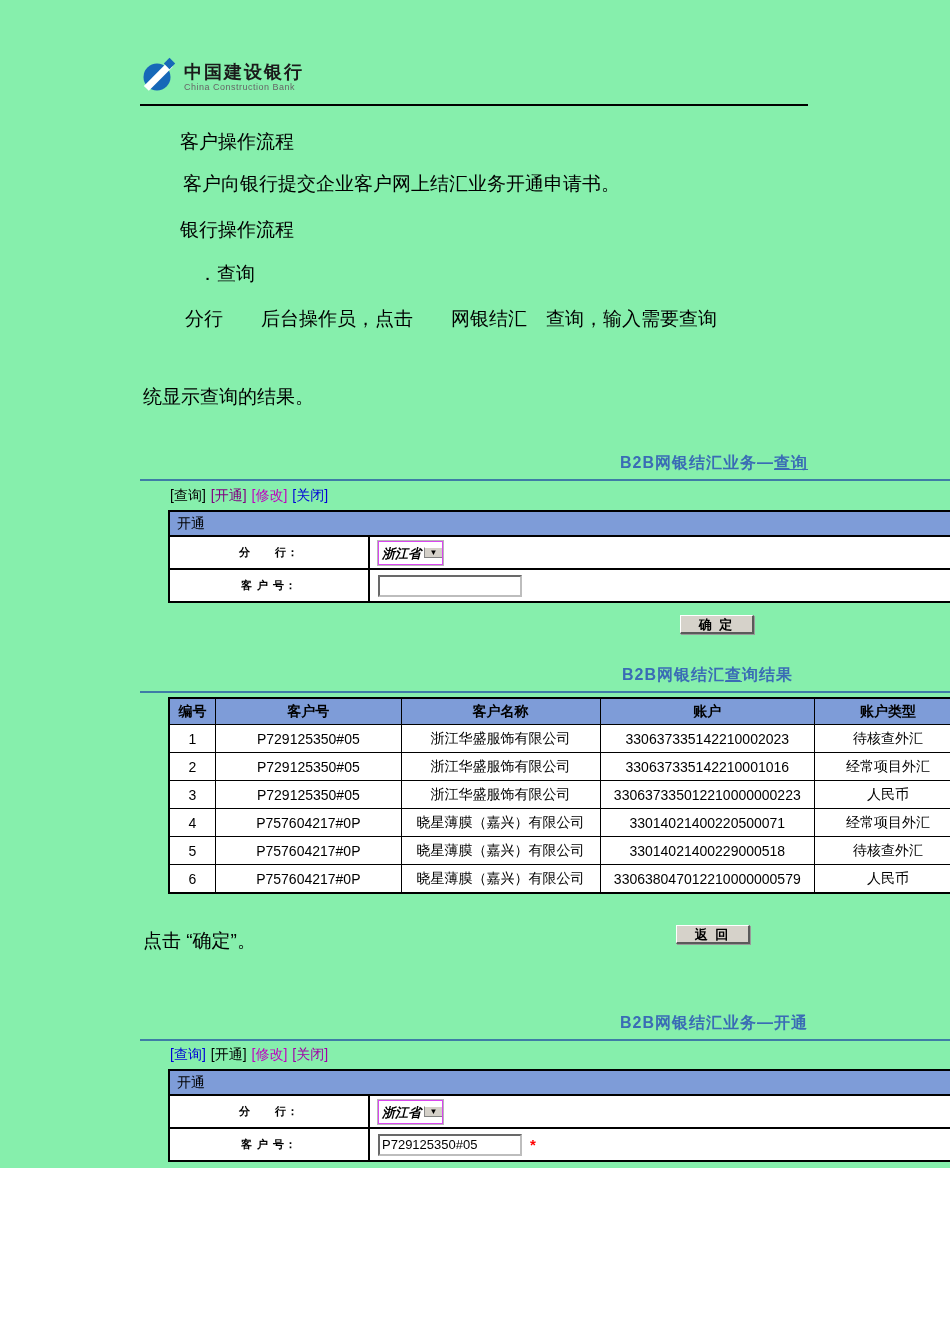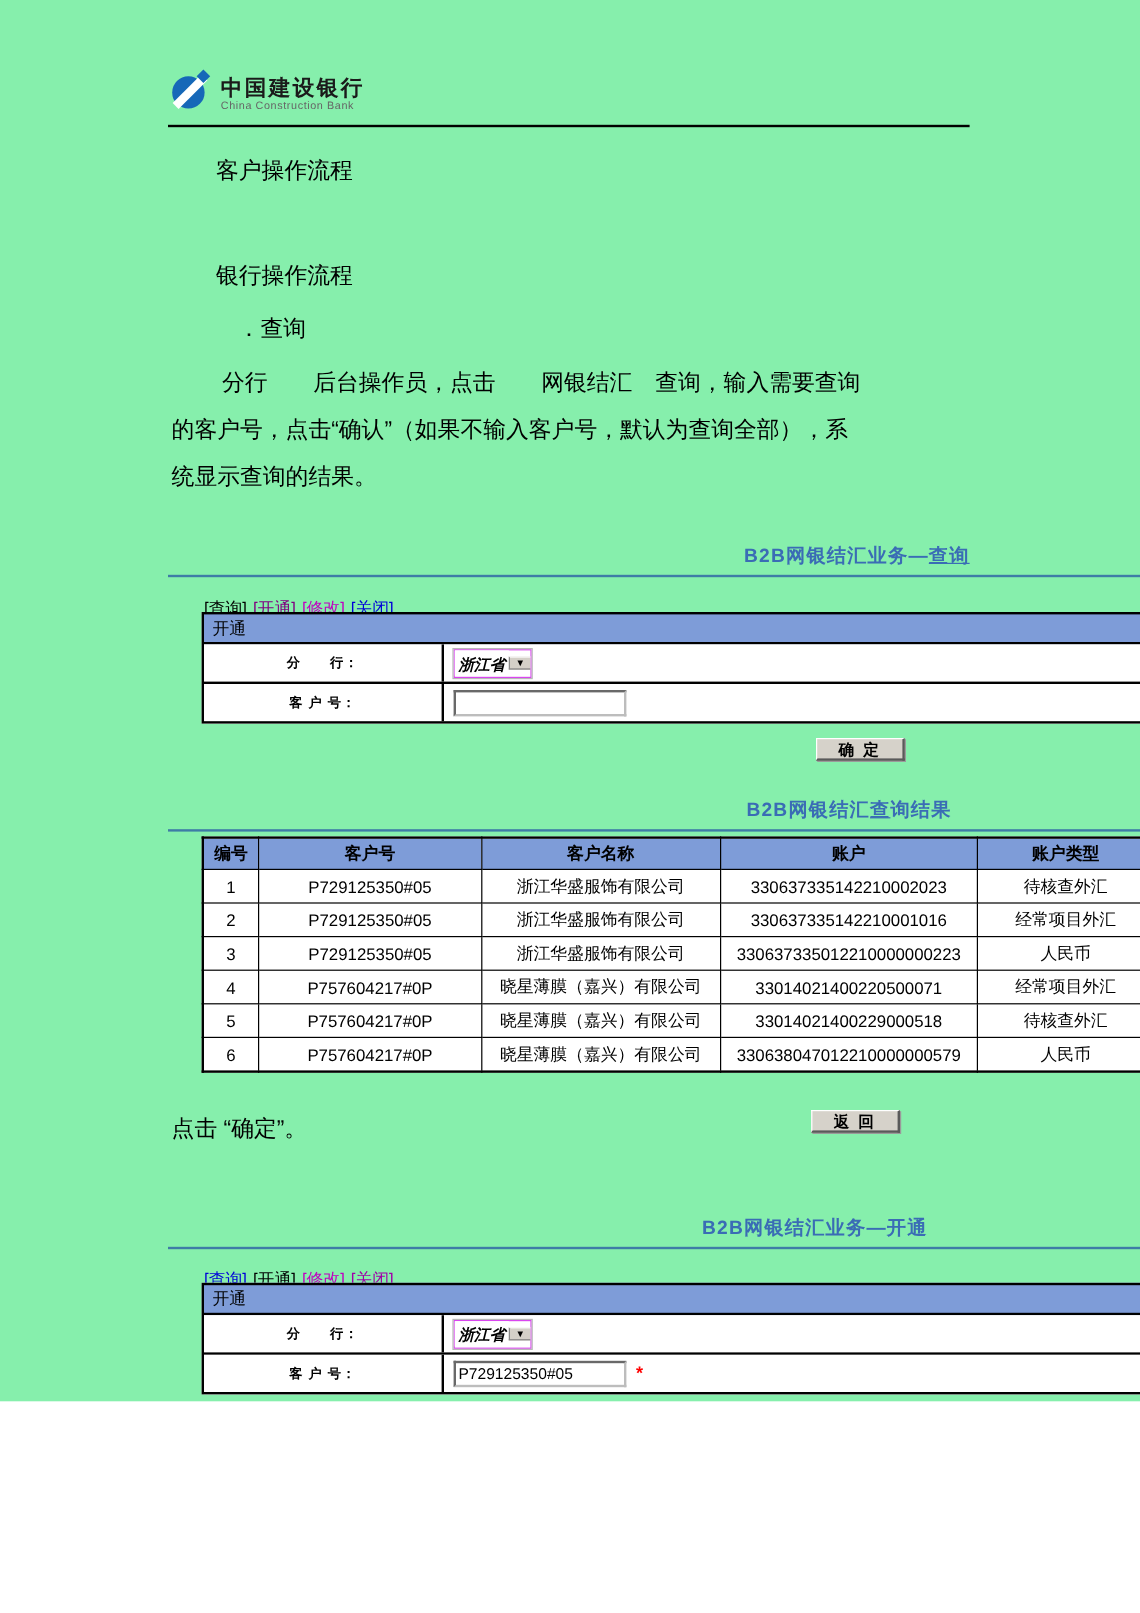--- a/index.html
+++ b/index.html
@@ -14,21 +14,21 @@
 
   
   .doc-text{position:absolute;font-size:19px;color:#000;white-space:nowrap;}
 
   
   .sec-title{position:absolute;font-size:16px;font-weight:bold;color:#3a6cb5;white-space:nowrap;letter-spacing:1px;}
   .sec-title .u{text-decoration:underline;text-align:center;}
   .teal-line{position:absolute;left:140px;width:810px;height:2px;background:#3e7ca6;}
 
   
-  .nav{position:absolute;font-size:14px;white-space:nowrap;margin-top:12px;}
+  .nav{position:absolute;font-size:14px;white-space:nowrap;}
   .nav .nav-link{margin-right:5px;cursor:pointer;}
 
   
   .form-box{position:absolute;width:884px;border-left:2px solid #000;background:#fff;}
   .form-header{height:23px;line-height:23px;background:#7e9cd8;border-top:2px solid #000;
                border-bottom:2px solid #000;font-size:14px;padding-left:7px;color:#000;}
   .form-row{display:flex;height:31px;border-bottom:2px solid #000;align-items:stretch;background:#fff;}
   .form-label{width:198px;border-right:2px solid #000;display:flex;align-items:center;
               justify-content:center;font-size:11px;font-weight:bold;letter-spacing:1px;}
   .form-field{flex:1;display:flex;align-items:center;padding-left:8px;}
@@ -77,24 +77,24 @@
       </svg>
     </span>
     <span>
       <div class="logo-cn">中国建设银行</div>
       <div class="logo-en">China Construction Bank</div>
     </span>
   </div>
   <div class="rule"></div>
 
   <div class="doc-text" style="left:180px;top:129px">客户操作流程</div>
+  <div class="doc-text" style="left:183px;top:171px">客户向银行提交企业客户网上结汇业务开通申请书。</div>
   <div class="doc-text" style="left:180px;top:217px">银行操作流程</div>
   <div class="doc-text" style="left:198px;top:261px">．查询</div>
   <div class="doc-text" style="left:185px;top:306px">分行　　后台操作员，点击　　网银结汇　查询，输入需要查询</div>
-  <div class="doc-text" style="left:143px;top:345px">的客户号，点击“确认”（如果不输入客户号，默认为查询全部），系</div>
   <div class="doc-text" style="left:143px;top:384px">统显示查询的结果。</div>
 
   <div class="sec-title" style="left:620px;top:453px">
     <span>B2B网银结汇业务—</span><span class="u">查询</span><span></span>
   </div>
   <div class="teal-line" style="top:479px"></div>
   <div class="nav" style="left:170px;top:487px"><span class="nav-link" style="color: rgb(0, 0, 0);">[查询]</span><span class="nav-link" style="color: rgb(128, 0, 128);">[开通]</span><span class="nav-link" style="color: rgb(192, 0, 192);">[修改]</span><span class="nav-link" style="color: rgb(0, 0, 216);">[关闭]</span></div>
 
   <div class="form-box" style="left:168px;top:510px">
     <div class="form-header">开通</div>
@@ -180,21 +180,21 @@
           <td>晓星薄膜（嘉兴）有限公司</td>
           <td>330638047012210000000579</td>
           <td>人民币</td>
         </tr>
       </tbody>
   </table>
   <button class="win-btn" style="left:676px;top:925px">返 回</button>
 
   <div class="doc-text" style="left:143px;top:928px">点击 “确定”。</div>
 
-  <div class="sec-title" style="left:585px;top:1013px">
+  <div class="sec-title" style="left:620px;top:1013px">
     <span>B2B网银结汇业务—开通</span><span class="u"></span><span></span>
   </div>
   <div class="teal-line" style="top:1039px"></div>
   <div class="nav" style="left:170px;top:1046px"><span class="nav-link" style="color: rgb(0, 0, 216);">[查询]</span><span class="nav-link" style="color: rgb(0, 0, 0);">[开通]</span><span class="nav-link" style="color: rgb(192, 0, 192);">[修改]</span><span class="nav-link" style="color: rgb(160, 0, 168);">[关闭]</span></div>
 
   <div class="form-box" style="left:168px;top:1069px">
     <div class="form-header">开通</div>
     <div class="form-row">
       <div class="form-label">分　　行：</div>
       <div class="form-field">

